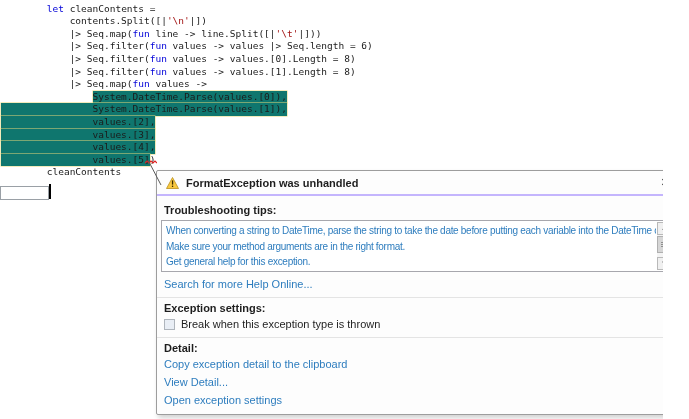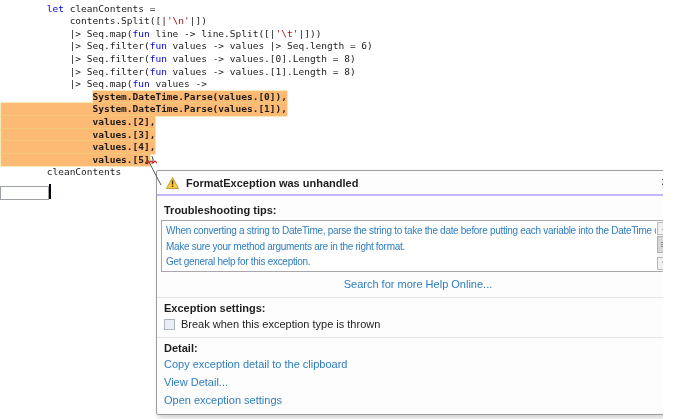--- a/index.html
+++ b/index.html
@@ -8,21 +8,21 @@
 
   
   .editor{position:absolute;inset:0;}
   #code{position:absolute;left:1px;top:-10px;margin:0;
         font-family:"DejaVu Sans Mono","Liberation Mono",monospace;
         font-size:9.5px;color:#1b1b1b;white-space:pre;}
   .cl{height:12.6px;line-height:12.6px;}
   .cl span{display:inline-block;height:12.6px;line-height:12.6px;vertical-align:top;}
   .cl .kw{color:#0000d8;}
   .cl .str{color:#a31515;}
-  .cl .hl{background:#fdba74;box-shadow:0 0 0 0.5px #e8d878;font-weight:bold;}
+  .cl .hl{background:#0f766e;box-shadow:0 0 0 0.5px #e8d878;}
 
   .squiggle{position:absolute;left:145px;top:160px;}
   .caret{position:absolute;left:49px;top:184px;width:2px;height:15px;background:#000;}
   .stub-box{position:absolute;left:0;top:186px;width:47px;height:12px;
             background:#fff;border:1px solid #9aa0a6;}
   .connector{position:absolute;left:147px;top:159px;z-index:30;}
 
   
   .dialog{position:absolute;left:156px;top:170px;width:523px;height:243px;
           background:#fdfdfd;border:1px solid #9d9d9d;border-radius:2px;
@@ -42,21 +42,21 @@
   .vscroll{position:absolute;top:1px;right:1px;bottom:1px;width:14px;background:#f4f4f4;}
   .sbtn{position:absolute;left:0;width:14px;height:13px;background:#f0f0f0;
         border:1px solid #b9b9b9;box-sizing:border-box;color:#606060;font-size:6px;
         text-align:center;line-height:11px;}
   .sbtn.up{top:0;}
   .sbtn.down{bottom:0;}
   .sthumb{position:absolute;left:0;top:14px;width:14px;height:17px;background:#d6d6d6;
           border:1px solid #b0b0b0;box-sizing:border-box;}
   .sthumb:after{content:"";position:absolute;left:3px;right:3px;top:5px;height:6px;
           background:repeating-linear-gradient(#8f8f8f 0 1px,transparent 1px 2px);}
-  .link{color:#2e7dbe;text-align:center;}
+  .link{color:#2e7dbe;}
   .search-link{margin:6px 8px 0 7px;}
   .divider{height:1px;background:#e4e4e4;margin-top:7px;}
   .cbrow{display:flex;align-items:center;margin:4px 8px 0 7px;}
   .cbox{width:11px;height:11px;background:#e9eef5;border:1px solid #afb5bc;
         box-sizing:border-box;margin-right:6px;}
   .actions{margin:5px 8px 0 7px;}
   .action-link{color:#2e7dbe;margin-bottom:7px;height:11px;line-height:11px;}
 
   .warn-icon{flex:none;}
 </style>

